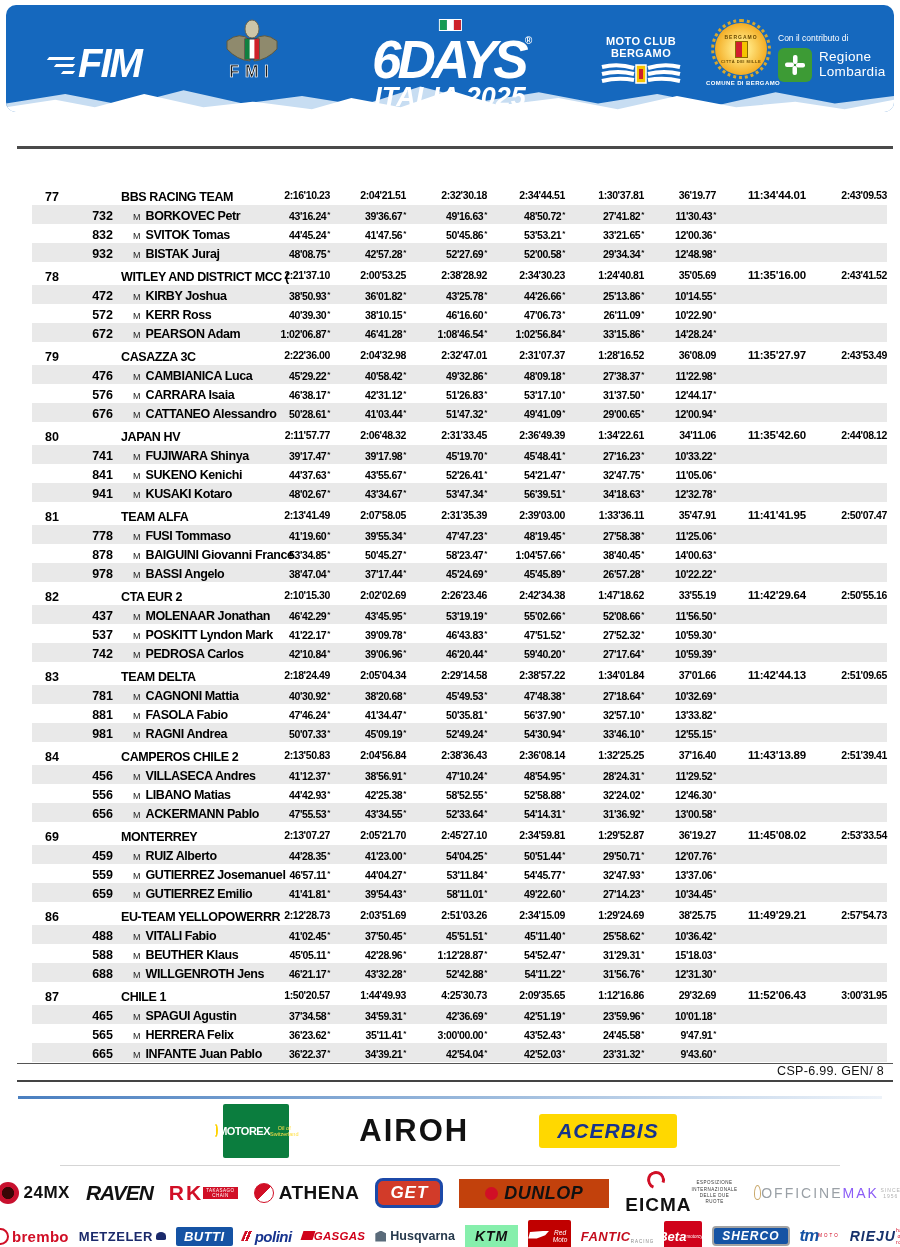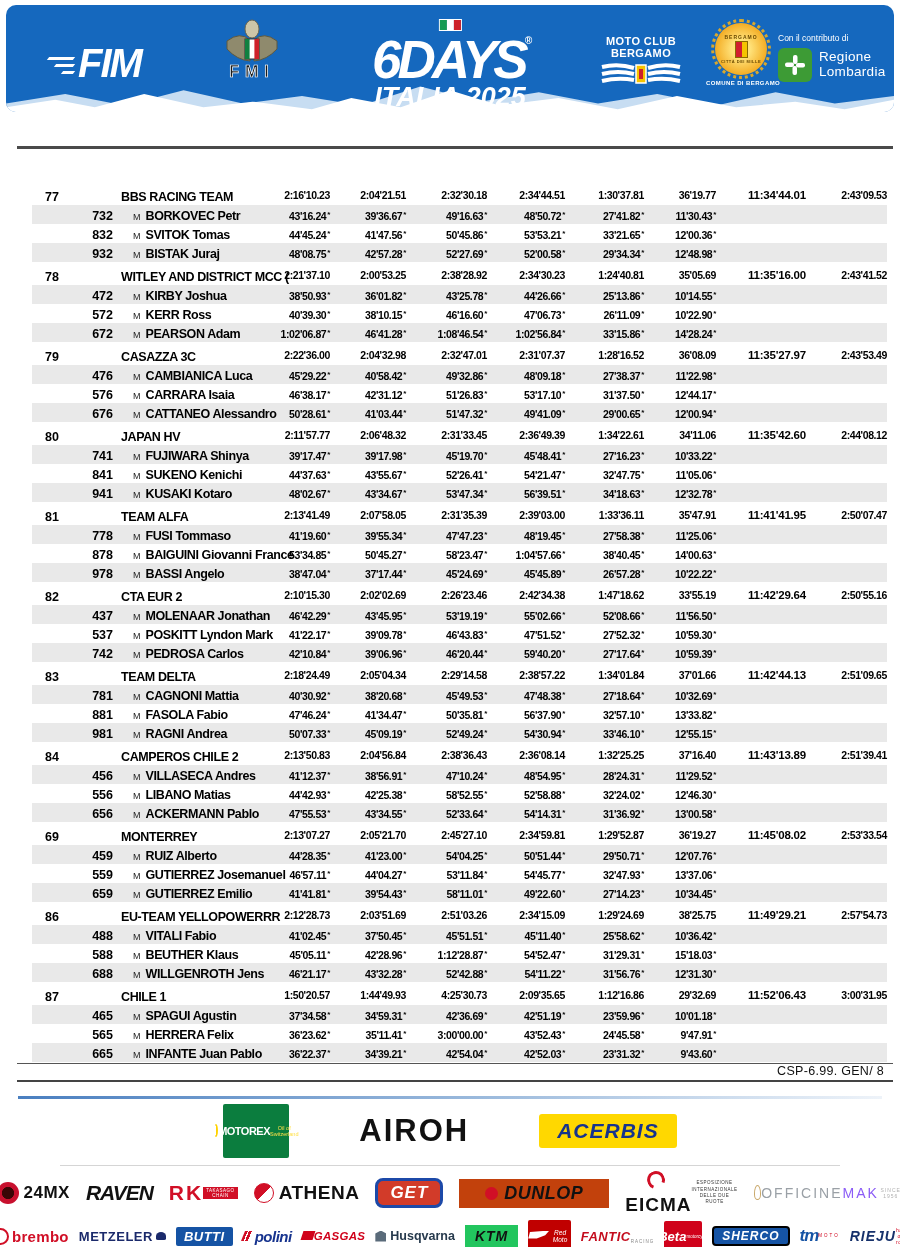--- a/index.html
+++ b/index.html
@@ -147,32 +147,32 @@
   .logo-polini{flex-direction:row;gap:3px;}
   .logo-polini::before{content:"";width:9px;height:10px;transform:skewX(-22deg);
       background:linear-gradient(90deg,#d10f26 30%,#fff 30% 45%,#d10f26 45% 75%,#fff 75%);}
   .logo-polini .s-label{font-size:15px;font-weight:bold;font-style:italic;color:#16338e;letter-spacing:-0.5px;}
   .logo-gasgas::before{content:"";width:12px;height:9px;background:#d0021b;transform:skewX(-18deg);margin-bottom:1px;}
   .logo-gasgas .s-label{font-size:11.5px;font-weight:bold;font-style:italic;color:#d0021b;letter-spacing:0.3px;}
   .logo-husqvarna{flex-direction:row;gap:4px;}
   .logo-husqvarna::before{content:"";width:11px;height:11px;background:#5a6b7a;
       clip-path:polygon(50% 0,100% 28%,100% 100%,0 100%,0 28%);}
   .logo-husqvarna .s-label{font-size:12.5px;font-weight:bold;color:#273a4d;}
-  .logo-ktm{background:#22c55e;padding:3px 10px;}
+  .logo-ktm{background:#86efac;padding:3px 10px;}
   .logo-ktm .s-label{font-weight:bold;font-style:italic;font-size:14px;color:#111;letter-spacing:1px;}
   .logo-honda-redmoto{background:#c00000;width:44px;height:32px;border-radius:2px;}
   .logo-honda-redmoto::before{content:"";width:28px;height:8px;background:#fff;
       clip-path:polygon(0 100%,8% 20%,100% 0,80% 60%,40% 100%);margin-bottom:3px;}
   .logo-honda-redmoto .s-label{color:#fff;font-size:6.5px;font-style:italic;}
   .logo-fantic .s-label{font-size:13px;font-weight:bold;font-style:italic;color:#c40d1e;letter-spacing:0.5px;}
   .logo-fantic .s-sub{font-size:4.5px;color:#888;letter-spacing:1px;align-self:flex-end;}
   .logo-beta{background:#d0021b;width:38px;height:30px;border-radius:2px;}
   .logo-beta .s-label{color:#fff;font-weight:bold;font-style:italic;font-size:13px;}
   .logo-beta .s-sub{color:#fff;font-size:4.5px;}
-  .logo-sherco{background:#1553a4;border:2px solid #000000;border-radius:4px;padding:1px 8px;}
+  .logo-sherco{background:#1553a4;border:2px solid #a3a3a3;border-radius:4px;padding:1px 8px;}
   .logo-sherco .s-label{color:#fff;font-weight:bold;font-style:italic;font-size:12px;letter-spacing:1px;}
   .logo-tm .s-label{font-size:17px;font-weight:bold;font-style:italic;color:#1553a4;letter-spacing:-1px;line-height:0.9;}
   .logo-tm .s-sub{font-size:4.5px;color:#d0021b;letter-spacing:2px;}
   .logo-rieju .s-label{font-size:14px;font-weight:bold;font-style:italic;color:#16316b;letter-spacing:1px;}
   .logo-rieju .s-sub{font-size:5px;color:#d0021b;letter-spacing:0.5px;}
 </style>
 </head>
 <body>
 
 <div class="page">

